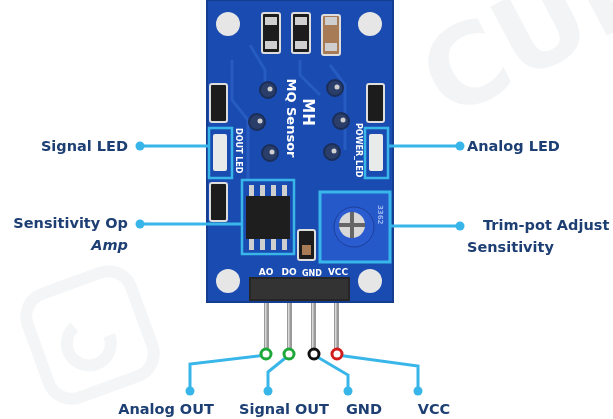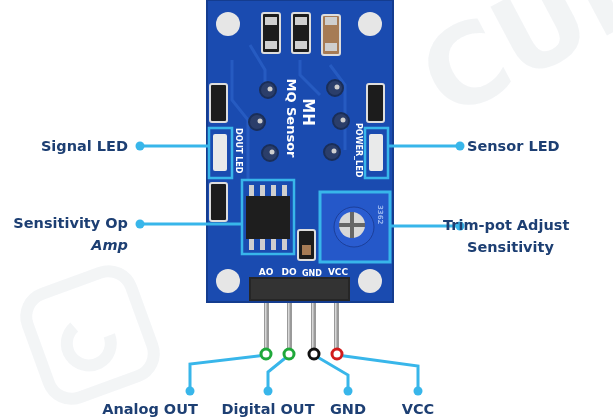--- a/index.html
+++ b/index.html
@@ -2,21 +2,21 @@
 <html><head>
 <meta charset="utf-8">
 <style>
   html, body { margin: 0; padding: 0; background: #ffffff; }
   body { width: 613px; height: 419px; position: relative; overflow: hidden;
          font-family: "DejaVu Sans", sans-serif; }
   #stage { position: absolute; left: 0; top: 0; width: 613px; height: 419px; }
   .label { position: absolute; color: #1d3f73; font-weight: bold; font-size: 14.5px;
            line-height: 18px; white-space: nowrap; }
   .label.right { }
-  .label.center { text-align: center; }
+  .label.center { text-align: center; margin-left: 16px; }
   .wm { position: absolute; color: #f1f3f5; font-weight: bold; font-family: "DejaVu Sans", sans-serif; }
 </style>
 </head>
 <body>
 
 <div id="stage">
 
   <div class="wm" style="left:400px;top:30px;font-size:110px;transform:rotate(-28deg);transform-origin:left top;opacity:0.9;">CUIT</div>
 
   <svg id="art" width="613" height="419" viewBox="0 0 613 419" style="position:absolute;left:0;top:0">
@@ -156,21 +156,21 @@
       <circle id="ring0" cx="266" cy="354" r="5" stroke="#1fa83a"></circle>
       <circle id="ring1" cx="289" cy="354" r="5" stroke="#1fa83a"></circle>
       <circle id="ring2" cx="314" cy="354" r="5" stroke="#111111"></circle>
       <circle id="ring3" cx="337" cy="354" r="5" stroke="#d21b1b"></circle>
     </g>
   </svg>
 
   <div class="label right" style="right:485px;top:137px;">Signal LED</div>
   <div class="label right" style="right:485px;top:214px;">Sensitivity Op</div>
   <div class="label right" style="right:485px;top:236px;font-style:italic;">Amp</div>
-  <div class="label" style="left:467px;top:137px;">Sensor LED</div>
-  <div class="label" style="left:443px;top:216px;">Trim-pot Adjust</div>
+  <div class="label" style="left:467px;top:137px;">Analog LED</div>
+  <div class="label" style="left:483px;top:216px;">Trim-pot Adjust</div>
   <div class="label" style="left:467px;top:238px;text-align:right;">Sensitivity</div>
 
   <div class="label center" style="left:95px;width:110px;top:400px;">Analog OUT</div>
-  <div class="label center" style="left:214px;width:108px;top:400px;">Digital OUT</div>
+  <div class="label center" style="left:214px;width:108px;top:400px;">Signal OUT</div>
   <div class="label center" style="left:323px;width:50px;top:400px;">GND</div>
   <div class="label center" style="left:395px;width:46px;top:400px;">VCC</div>
 </div>
 
 </body></html>

